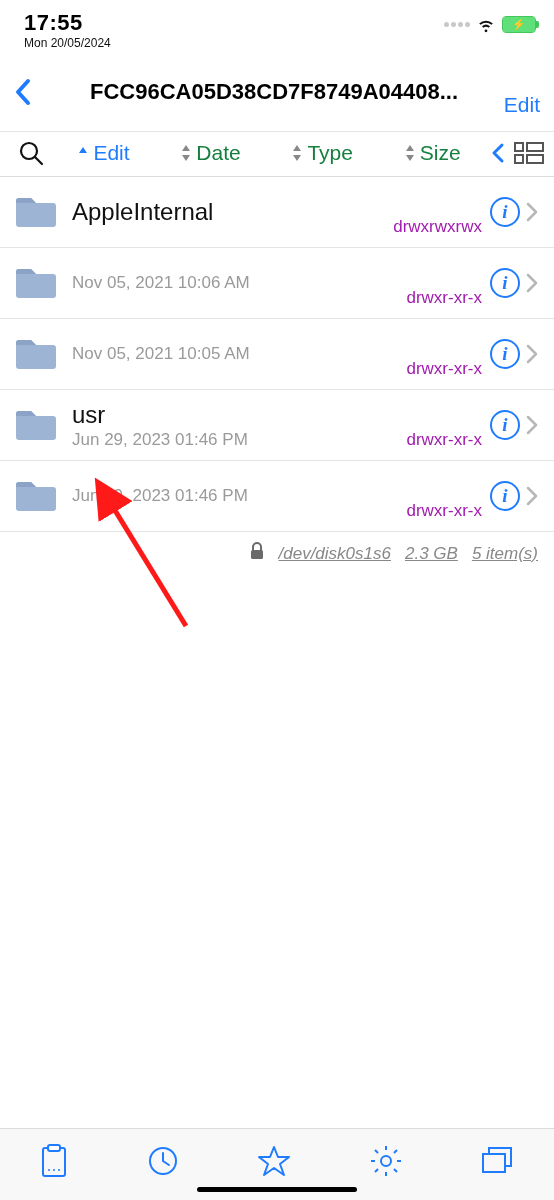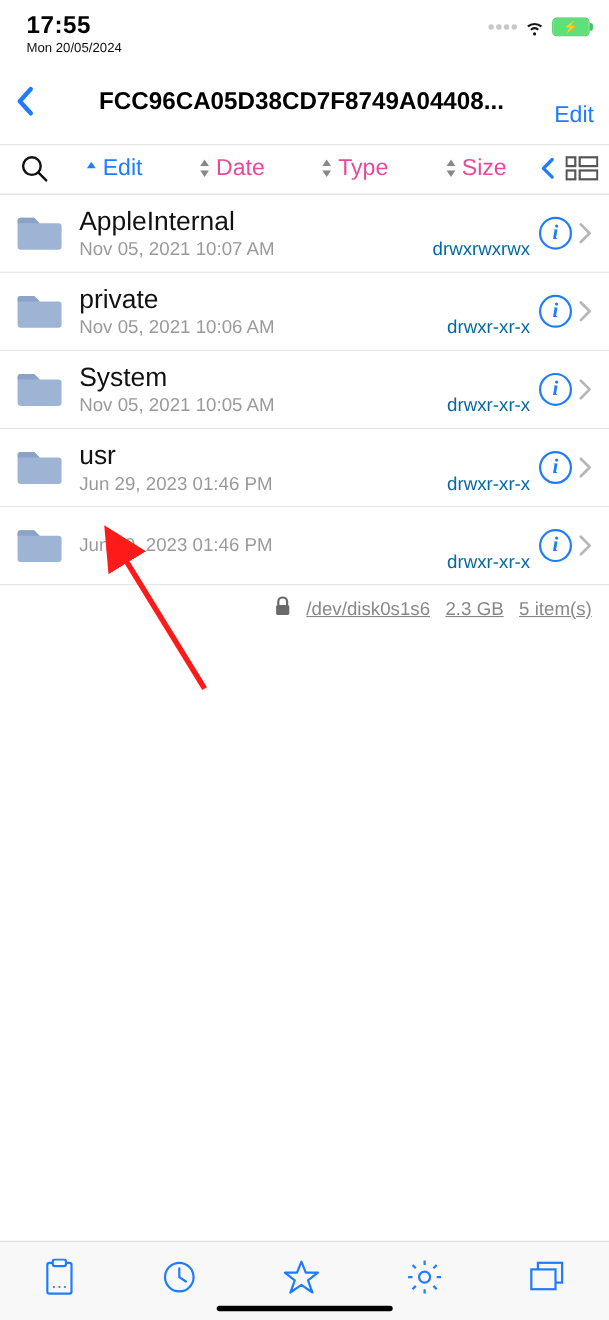--- a/index.html
+++ b/index.html
@@ -16,34 +16,34 @@
   .battery::after{content:""; position:absolute; right:-4px; top:4px; width:3px; height:7px; background:#43c65a; border-radius:0 2px 2px 0;}
   .battery-fill{ width:100%; height:100%; background:#5fe07a; border-radius:2px; display:flex; align-items:center; justify-content:center;}
   .bolt{ font-size:11px; color:#000;}
   .nav-bar { display:flex; align-items:center; padding:10px 14px 14px 6px; border-bottom:1px solid #e5e5e5;}
   .nav-back { width:36px; display:flex; justify-content:center; }
   .nav-title { flex:1; font-size:22px; font-weight:700; white-space:nowrap; overflow:hidden; text-overflow:ellipsis; padding:0 4px;margin-left:44px;}
   .nav-edit { font-size:21px; color:#1f7cff; padding-left:8px;margin-top:27px;}
   .sort-bar { display:flex; align-items:center; padding:8px 10px 10px 14px; border-bottom:1px solid #dcdcdc;}
   .search-btn{ width:34px; display:flex; justify-content:center;}
   .sort-cols { flex:1; display:flex; justify-content:space-around; padding:0 4px;}
-  .sort-col { display:flex; align-items:center; gap:4px; font-size:21px; color:#ec4899;}
+  .sort-col { display:flex; align-items:center; gap:4px; font-size:21px; color:#15803d;}
   .sort-col.active{ color:#1f7cff; }
   .view-controls{ display:flex; align-items:center; gap:8px;}
   .file-list{}
   .file-row{ display:flex; align-items:center; padding:8px 10px 8px 14px; border-bottom:1px solid #e4e4e4; height:71px;}
   .folder-icon{ width:44px; height:34px; flex-shrink:0;}
   .row-main{ flex:1; display:flex; flex-direction:column; padding-left:14px; min-width:0;}
   .row-name{ font-size:24px; color:#111; line-height:1.25;}
   .row-date{ font-size:17px; color:#9a9a9a;}
-  .row-perm{ font-size:17px; color:#0369a1; padding-right:8px; align-self:flex-end; padding-bottom:2px;}
+  .row-perm{ font-size:17px; color:#a21caf; padding-right:8px; align-self:flex-end; padding-bottom:2px;}
   .info-btn{ width:30px; height:30px; border:2px solid #1f7cff; border-radius:50%; display:flex; align-items:center; justify-content:center; color:#1f7cff; font-family:Georgia,serif; font-style:italic; font-size:19px; font-weight:700; flex-shrink:0;}
   .chev-right{ width:24px; display:flex; justify-content:center; color:#b7b7b7;}
   .status-footer{ display:flex; justify-content:flex-end; align-items:center; gap:14px; padding:10px 16px; font-size:17px; color:#888;}
-  .status-footer .u{ text-decoration:underline;}
+  .status-footer .u{ text-decoration:underline;font-style:italic;}
   .lock{ color:#6a6a6a;}
   .arrow-annotation{ position:absolute; left:76px; top:466px; pointer-events:none; }
   .tab-bar{ position:absolute; bottom:0; left:0; right:0; height:72px; border-top:1px solid #dcdcdc; background:#f8f8f8; display:flex; align-items:center; justify-content:space-around; padding-bottom:8px;}
   .tab-icon{ color:#1f7cff; }
   .home-indicator{ position:absolute; bottom:8px; left:50%; transform:translateX(-50%); width:160px; height:5px; background:#000; border-radius:3px;}
 </style>
 </head>
 <body>
 
 <div class="status-bar">
@@ -126,54 +126,51 @@
 </div>
 
 <div class="file-list" id="file-list">
     <div class="file-row">
       <svg class="folder-icon" viewBox="0 0 44 34">
         <path d="M2 6 a3 3 0 0 1 3-3 h12 l5 5 h17 a3 3 0 0 1 3 3 v18 a3 3 0 0 1 -3 3 H5 a3 3 0 0 1 -3 -3 Z" fill="#9db4d4"></path>
         <path d="M2 6 a3 3 0 0 1 3-3 h12 l5 5 H2 Z" fill="#8aa3c7"></path>
       </svg>
       <div class="row-main">
         <span class="row-name">AppleInternal</span>
-        <span class="row-date">Nov 05, 2021 10:07 AM</span>
       </div>
       <span class="row-perm">drwxrwxrwx</span>
       <div class="info-btn">i</div>
       <div class="chev-right">
         <svg width="14" height="22" viewBox="0 0 14 22">
           <path d="M3 3 L11 11 L3 19" stroke="#b7b7b7" stroke-width="2.5" fill="none" stroke-linecap="round" stroke-linejoin="round"></path>
         </svg>
       </div>
     </div>
     <div class="file-row">
       <svg class="folder-icon" viewBox="0 0 44 34">
         <path d="M2 6 a3 3 0 0 1 3-3 h12 l5 5 h17 a3 3 0 0 1 3 3 v18 a3 3 0 0 1 -3 3 H5 a3 3 0 0 1 -3 -3 Z" fill="#9db4d4"></path>
         <path d="M2 6 a3 3 0 0 1 3-3 h12 l5 5 H2 Z" fill="#8aa3c7"></path>
       </svg>
       <div class="row-main">
-        <span class="row-name">private</span>
         <span class="row-date">Nov 05, 2021 10:06 AM</span>
       </div>
       <span class="row-perm">drwxr-xr-x</span>
       <div class="info-btn">i</div>
       <div class="chev-right">
         <svg width="14" height="22" viewBox="0 0 14 22">
           <path d="M3 3 L11 11 L3 19" stroke="#b7b7b7" stroke-width="2.5" fill="none" stroke-linecap="round" stroke-linejoin="round"></path>
         </svg>
       </div>
     </div>
     <div class="file-row">
       <svg class="folder-icon" viewBox="0 0 44 34">
         <path d="M2 6 a3 3 0 0 1 3-3 h12 l5 5 h17 a3 3 0 0 1 3 3 v18 a3 3 0 0 1 -3 3 H5 a3 3 0 0 1 -3 -3 Z" fill="#9db4d4"></path>
         <path d="M2 6 a3 3 0 0 1 3-3 h12 l5 5 H2 Z" fill="#8aa3c7"></path>
       </svg>
       <div class="row-main">
-        <span class="row-name">System</span>
         <span class="row-date">Nov 05, 2021 10:05 AM</span>
       </div>
       <span class="row-perm">drwxr-xr-x</span>
       <div class="info-btn">i</div>
       <div class="chev-right">
         <svg width="14" height="22" viewBox="0 0 14 22">
           <path d="M3 3 L11 11 L3 19" stroke="#b7b7b7" stroke-width="2.5" fill="none" stroke-linecap="round" stroke-linejoin="round"></path>
         </svg>
       </div>
     </div>

